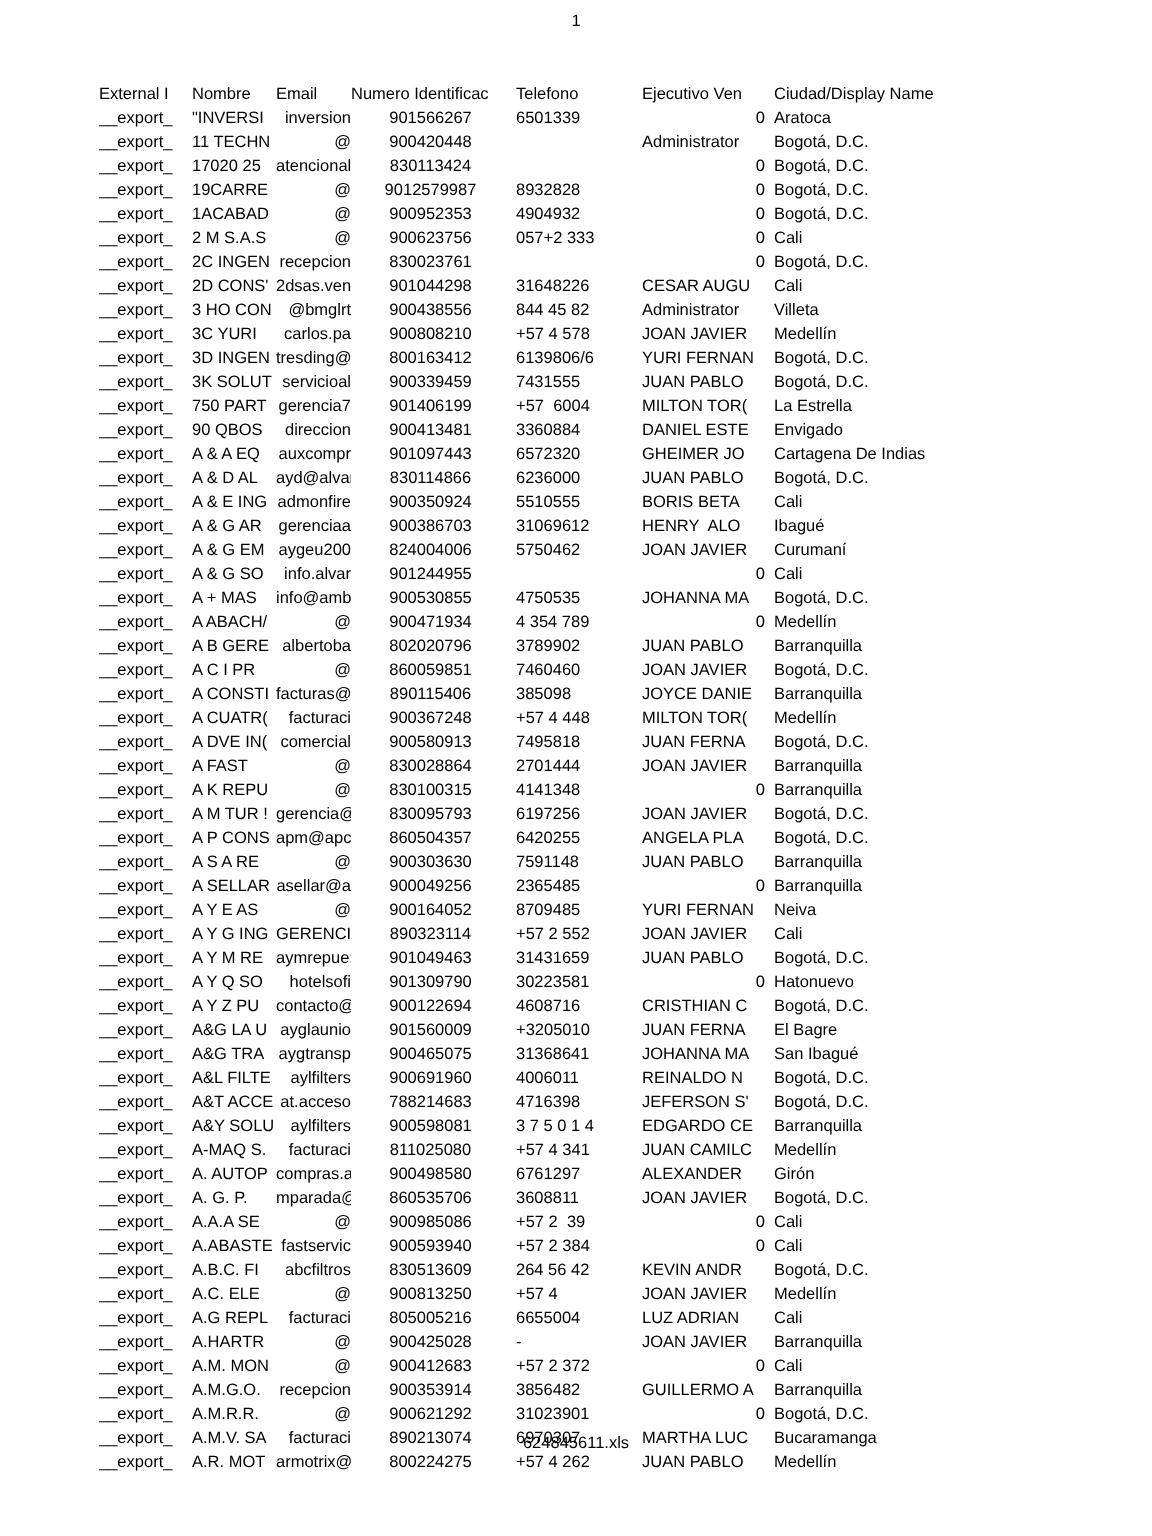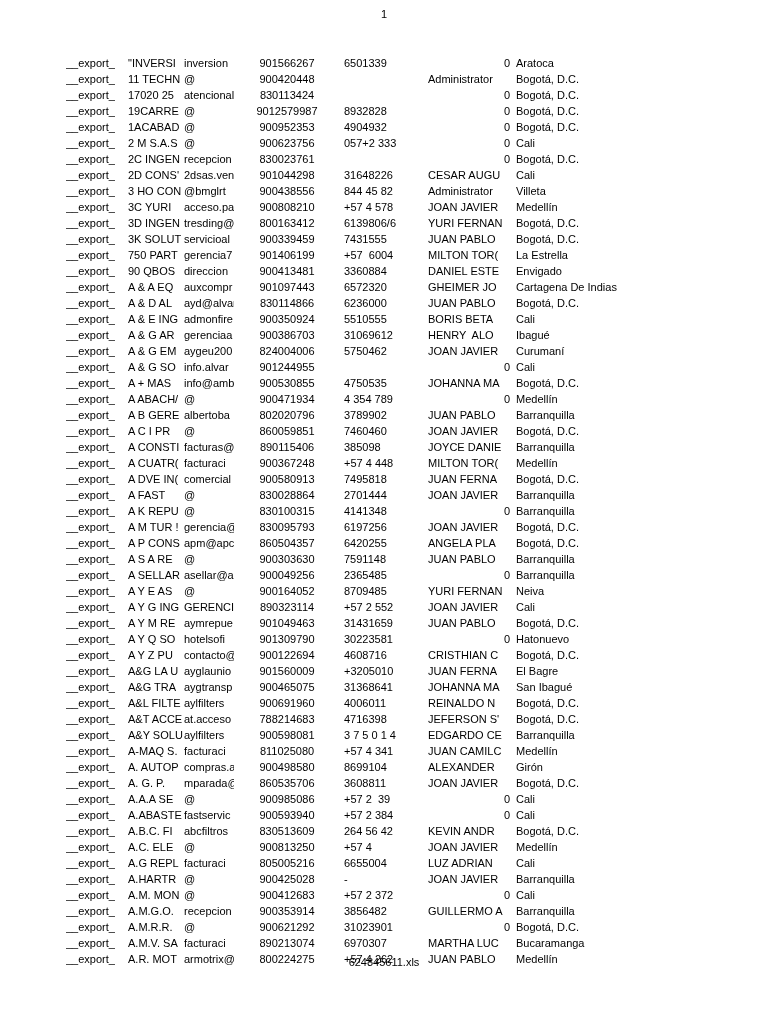--- a/index.html
+++ b/index.html
@@ -32,21 +32,21 @@
     white-space: pre;
   }
   .cell {
     display: block;
     flex: none;
     overflow: hidden;
     box-sizing: border-box;
   }
   .c0 { width: 62px; }
   .c1 { width: 56px; }
-  .c2 { width: 50px; text-align: left; }
+  .c2 { width: 50px; text-align: right; }
   .c3 { width: 106px; text-align: center; }
   .c4 { width: 88px; padding-left: 4px; }
   .c5 { width: 86px; }
   .c5.num { text-align: right; padding-right: 4px; }
   .c6 { width: 190px; padding-left: 2px; }
   .header-row .cell { text-align: left; }
   .footer {
     position: absolute;
     top: 956px;
     left: 0;
@@ -54,31 +54,32 @@
     text-align: center;
   }
 </style>
 </head>
 <body>
 
 <div class="sheet">
   <div class="page-number">1</div>
 
   <div class="table">
+    <div class="row header-row"><span class="cell c0">External I</span><span class="cell c1">Nombre</span><span class="cell c2">Email</span><span class="cell c3">Numero Identificac</span><span class="cell c4">Telefono</span><span class="cell c5">Ejecutivo Ven</span><span class="cell c6">Ciudad/Display Name</span></div>
     <div>
         <div class="row"><span class="cell c0">__export_</span><span class="cell c1">"INVERSI</span><span class="cell c2">inversion</span><span class="cell c3">901566267</span><span class="cell c4">6501339</span><span class="cell c5 num">0</span><span class="cell c6">Aratoca</span></div>
         <div class="row"><span class="cell c0">__export_</span><span class="cell c1">11 TECHN</span><span class="cell c2">@</span><span class="cell c3">900420448</span><span class="cell c4"></span><span class="cell c5">Administrator</span><span class="cell c6">Bogotá, D.C.</span></div>
         <div class="row"><span class="cell c0">__export_</span><span class="cell c1">17020 25</span><span class="cell c2">atencional</span><span class="cell c3">830113424</span><span class="cell c4"></span><span class="cell c5 num">0</span><span class="cell c6">Bogotá, D.C.</span></div>
         <div class="row"><span class="cell c0">__export_</span><span class="cell c1">19CARRE</span><span class="cell c2">@</span><span class="cell c3">9012579987</span><span class="cell c4">8932828</span><span class="cell c5 num">0</span><span class="cell c6">Bogotá, D.C.</span></div>
         <div class="row"><span class="cell c0">__export_</span><span class="cell c1">1ACABAD</span><span class="cell c2">@</span><span class="cell c3">900952353</span><span class="cell c4">4904932</span><span class="cell c5 num">0</span><span class="cell c6">Bogotá, D.C.</span></div>
         <div class="row"><span class="cell c0">__export_</span><span class="cell c1">2 M S.A.S</span><span class="cell c2">@</span><span class="cell c3">900623756</span><span class="cell c4">057+2 333</span><span class="cell c5 num">0</span><span class="cell c6">Cali</span></div>
         <div class="row"><span class="cell c0">__export_</span><span class="cell c1">2C INGEN</span><span class="cell c2">recepcion</span><span class="cell c3">830023761</span><span class="cell c4"></span><span class="cell c5 num">0</span><span class="cell c6">Bogotá, D.C.</span></div>
         <div class="row"><span class="cell c0">__export_</span><span class="cell c1">2D CONS'</span><span class="cell c2">2dsas.ven</span><span class="cell c3">901044298</span><span class="cell c4">31648226</span><span class="cell c5">CESAR AUGU</span><span class="cell c6">Cali</span></div>
         <div class="row"><span class="cell c0">__export_</span><span class="cell c1">3 HO CON</span><span class="cell c2">@bmglrt</span><span class="cell c3">900438556</span><span class="cell c4">844 45 82</span><span class="cell c5">Administrator</span><span class="cell c6">Villeta</span></div>
-        <div class="row"><span class="cell c0">__export_</span><span class="cell c1">3C YURI</span><span class="cell c2">acceso.pa</span><span class="cell c3">900808210</span><span class="cell c4">+57 4 578</span><span class="cell c5">JOAN JAVIER</span><span class="cell c6">Medellín</span></div>
+        <div class="row"><span class="cell c0">__export_</span><span class="cell c1">3C YURI</span><span class="cell c2">carlos.pa</span><span class="cell c3">900808210</span><span class="cell c4">+57 4 578</span><span class="cell c5">JOAN JAVIER</span><span class="cell c6">Medellín</span></div>
         <div class="row"><span class="cell c0">__export_</span><span class="cell c1">3D INGEN</span><span class="cell c2">tresding@</span><span class="cell c3">800163412</span><span class="cell c4">6139806/6</span><span class="cell c5">YURI FERNAN</span><span class="cell c6">Bogotá, D.C.</span></div>
         <div class="row"><span class="cell c0">__export_</span><span class="cell c1">3K SOLUT</span><span class="cell c2">servicioal</span><span class="cell c3">900339459</span><span class="cell c4">7431555</span><span class="cell c5">JUAN PABLO</span><span class="cell c6">Bogotá, D.C.</span></div>
         <div class="row"><span class="cell c0">__export_</span><span class="cell c1">750 PART</span><span class="cell c2">gerencia7</span><span class="cell c3">901406199</span><span class="cell c4">+57  6004</span><span class="cell c5">MILTON TOR(</span><span class="cell c6">La Estrella</span></div>
         <div class="row"><span class="cell c0">__export_</span><span class="cell c1">90 QBOS</span><span class="cell c2">direccion</span><span class="cell c3">900413481</span><span class="cell c4">3360884</span><span class="cell c5">DANIEL ESTE</span><span class="cell c6">Envigado</span></div>
         <div class="row"><span class="cell c0">__export_</span><span class="cell c1">A &amp; A EQ</span><span class="cell c2">auxcompr</span><span class="cell c3">901097443</span><span class="cell c4">6572320</span><span class="cell c5">GHEIMER JO</span><span class="cell c6">Cartagena De Indias</span></div>
         <div class="row"><span class="cell c0">__export_</span><span class="cell c1">A &amp; D AL</span><span class="cell c2">ayd@alvar</span><span class="cell c3">830114866</span><span class="cell c4">6236000</span><span class="cell c5">JUAN PABLO</span><span class="cell c6">Bogotá, D.C.</span></div>
         <div class="row"><span class="cell c0">__export_</span><span class="cell c1">A &amp; E ING</span><span class="cell c2">admonfire</span><span class="cell c3">900350924</span><span class="cell c4">5510555</span><span class="cell c5">BORIS BETA</span><span class="cell c6">Cali</span></div>
         <div class="row"><span class="cell c0">__export_</span><span class="cell c1">A &amp; G AR</span><span class="cell c2">gerenciaa</span><span class="cell c3">900386703</span><span class="cell c4">31069612</span><span class="cell c5">HENRY  ALO</span><span class="cell c6">Ibagué</span></div>
         <div class="row"><span class="cell c0">__export_</span><span class="cell c1">A &amp; G EM</span><span class="cell c2">aygeu200</span><span class="cell c3">824004006</span><span class="cell c4">5750462</span><span class="cell c5">JOAN JAVIER</span><span class="cell c6">Curumaní</span></div>
         <div class="row"><span class="cell c0">__export_</span><span class="cell c1">A &amp; G SO</span><span class="cell c2">info.alvar</span><span class="cell c3">901244955</span><span class="cell c4"></span><span class="cell c5 num">0</span><span class="cell c6">Cali</span></div>
@@ -99,21 +100,21 @@
         <div class="row"><span class="cell c0">__export_</span><span class="cell c1">A Y G ING</span><span class="cell c2">GERENCI</span><span class="cell c3">890323114</span><span class="cell c4">+57 2 552</span><span class="cell c5">JOAN JAVIER</span><span class="cell c6">Cali</span></div>
         <div class="row"><span class="cell c0">__export_</span><span class="cell c1">A Y M RE</span><span class="cell c2">aymrepue:</span><span class="cell c3">901049463</span><span class="cell c4">31431659</span><span class="cell c5">JUAN PABLO</span><span class="cell c6">Bogotá, D.C.</span></div>
         <div class="row"><span class="cell c0">__export_</span><span class="cell c1">A Y Q SO</span><span class="cell c2">hotelsofi</span><span class="cell c3">901309790</span><span class="cell c4">30223581</span><span class="cell c5 num">0</span><span class="cell c6">Hatonuevo</span></div>
         <div class="row"><span class="cell c0">__export_</span><span class="cell c1">A Y Z PU</span><span class="cell c2">contacto@</span><span class="cell c3">900122694</span><span class="cell c4">4608716</span><span class="cell c5">CRISTHIAN C</span><span class="cell c6">Bogotá, D.C.</span></div>
         <div class="row"><span class="cell c0">__export_</span><span class="cell c1">A&amp;G LA U</span><span class="cell c2">ayglaunio</span><span class="cell c3">901560009</span><span class="cell c4">+3205010</span><span class="cell c5">JUAN FERNA</span><span class="cell c6">El Bagre</span></div>
         <div class="row"><span class="cell c0">__export_</span><span class="cell c1">A&amp;G TRA</span><span class="cell c2">aygtransp</span><span class="cell c3">900465075</span><span class="cell c4">31368641</span><span class="cell c5">JOHANNA MA</span><span class="cell c6">San Ibagué</span></div>
         <div class="row"><span class="cell c0">__export_</span><span class="cell c1">A&amp;L FILTE</span><span class="cell c2">aylfilters</span><span class="cell c3">900691960</span><span class="cell c4">4006011</span><span class="cell c5">REINALDO N</span><span class="cell c6">Bogotá, D.C.</span></div>
         <div class="row"><span class="cell c0">__export_</span><span class="cell c1">A&amp;T ACCE</span><span class="cell c2">at.acceso</span><span class="cell c3">788214683</span><span class="cell c4">4716398</span><span class="cell c5">JEFERSON S'</span><span class="cell c6">Bogotá, D.C.</span></div>
         <div class="row"><span class="cell c0">__export_</span><span class="cell c1">A&amp;Y SOLU</span><span class="cell c2">aylfilters</span><span class="cell c3">900598081</span><span class="cell c4">3 7 5 0 1 4</span><span class="cell c5">EDGARDO CE</span><span class="cell c6">Barranquilla</span></div>
         <div class="row"><span class="cell c0">__export_</span><span class="cell c1">A-MAQ S.</span><span class="cell c2">facturaci</span><span class="cell c3">811025080</span><span class="cell c4">+57 4 341</span><span class="cell c5">JUAN CAMILC</span><span class="cell c6">Medellín</span></div>
-        <div class="row"><span class="cell c0">__export_</span><span class="cell c1">A. AUTOP</span><span class="cell c2">compras.a</span><span class="cell c3">900498580</span><span class="cell c4">8699104</span><span class="cell c5">ALEXANDER</span><span class="cell c6">Girón</span></div>
+        <div class="row"><span class="cell c0">__export_</span><span class="cell c1">A. AUTOP</span><span class="cell c2">compras.a</span><span class="cell c3">900498580</span><span class="cell c4">6761297</span><span class="cell c5">ALEXANDER</span><span class="cell c6">Girón</span></div>
         <div class="row"><span class="cell c0">__export_</span><span class="cell c1">A. G. P.</span><span class="cell c2">mparada@</span><span class="cell c3">860535706</span><span class="cell c4">3608811</span><span class="cell c5">JOAN JAVIER</span><span class="cell c6">Bogotá, D.C.</span></div>
         <div class="row"><span class="cell c0">__export_</span><span class="cell c1">A.A.A SE</span><span class="cell c2">@</span><span class="cell c3">900985086</span><span class="cell c4">+57 2  39</span><span class="cell c5 num">0</span><span class="cell c6">Cali</span></div>
         <div class="row"><span class="cell c0">__export_</span><span class="cell c1">A.ABASTE</span><span class="cell c2">fastservic</span><span class="cell c3">900593940</span><span class="cell c4">+57 2 384</span><span class="cell c5 num">0</span><span class="cell c6">Cali</span></div>
         <div class="row"><span class="cell c0">__export_</span><span class="cell c1">A.B.C. FI</span><span class="cell c2">abcfiltros</span><span class="cell c3">830513609</span><span class="cell c4">264 56 42</span><span class="cell c5">KEVIN ANDR</span><span class="cell c6">Bogotá, D.C.</span></div>
         <div class="row"><span class="cell c0">__export_</span><span class="cell c1">A.C. ELE</span><span class="cell c2">@</span><span class="cell c3">900813250</span><span class="cell c4">+57 4</span><span class="cell c5">JOAN JAVIER</span><span class="cell c6">Medellín</span></div>
         <div class="row"><span class="cell c0">__export_</span><span class="cell c1">A.G REPL</span><span class="cell c2">facturaci</span><span class="cell c3">805005216</span><span class="cell c4">6655004</span><span class="cell c5">LUZ ADRIAN</span><span class="cell c6">Cali</span></div>
         <div class="row"><span class="cell c0">__export_</span><span class="cell c1">A.HARTR</span><span class="cell c2">@</span><span class="cell c3">900425028</span><span class="cell c4">-</span><span class="cell c5">JOAN JAVIER</span><span class="cell c6">Barranquilla</span></div>
         <div class="row"><span class="cell c0">__export_</span><span class="cell c1">A.M. MON</span><span class="cell c2">@</span><span class="cell c3">900412683</span><span class="cell c4">+57 2 372</span><span class="cell c5 num">0</span><span class="cell c6">Cali</span></div>
         <div class="row"><span class="cell c0">__export_</span><span class="cell c1">A.M.G.O.</span><span class="cell c2">recepcion</span><span class="cell c3">900353914</span><span class="cell c4">3856482</span><span class="cell c5">GUILLERMO A</span><span class="cell c6">Barranquilla</span></div>
         <div class="row"><span class="cell c0">__export_</span><span class="cell c1">A.M.R.R.</span><span class="cell c2">@</span><span class="cell c3">900621292</span><span class="cell c4">31023901</span><span class="cell c5 num">0</span><span class="cell c6">Bogotá, D.C.</span></div>

